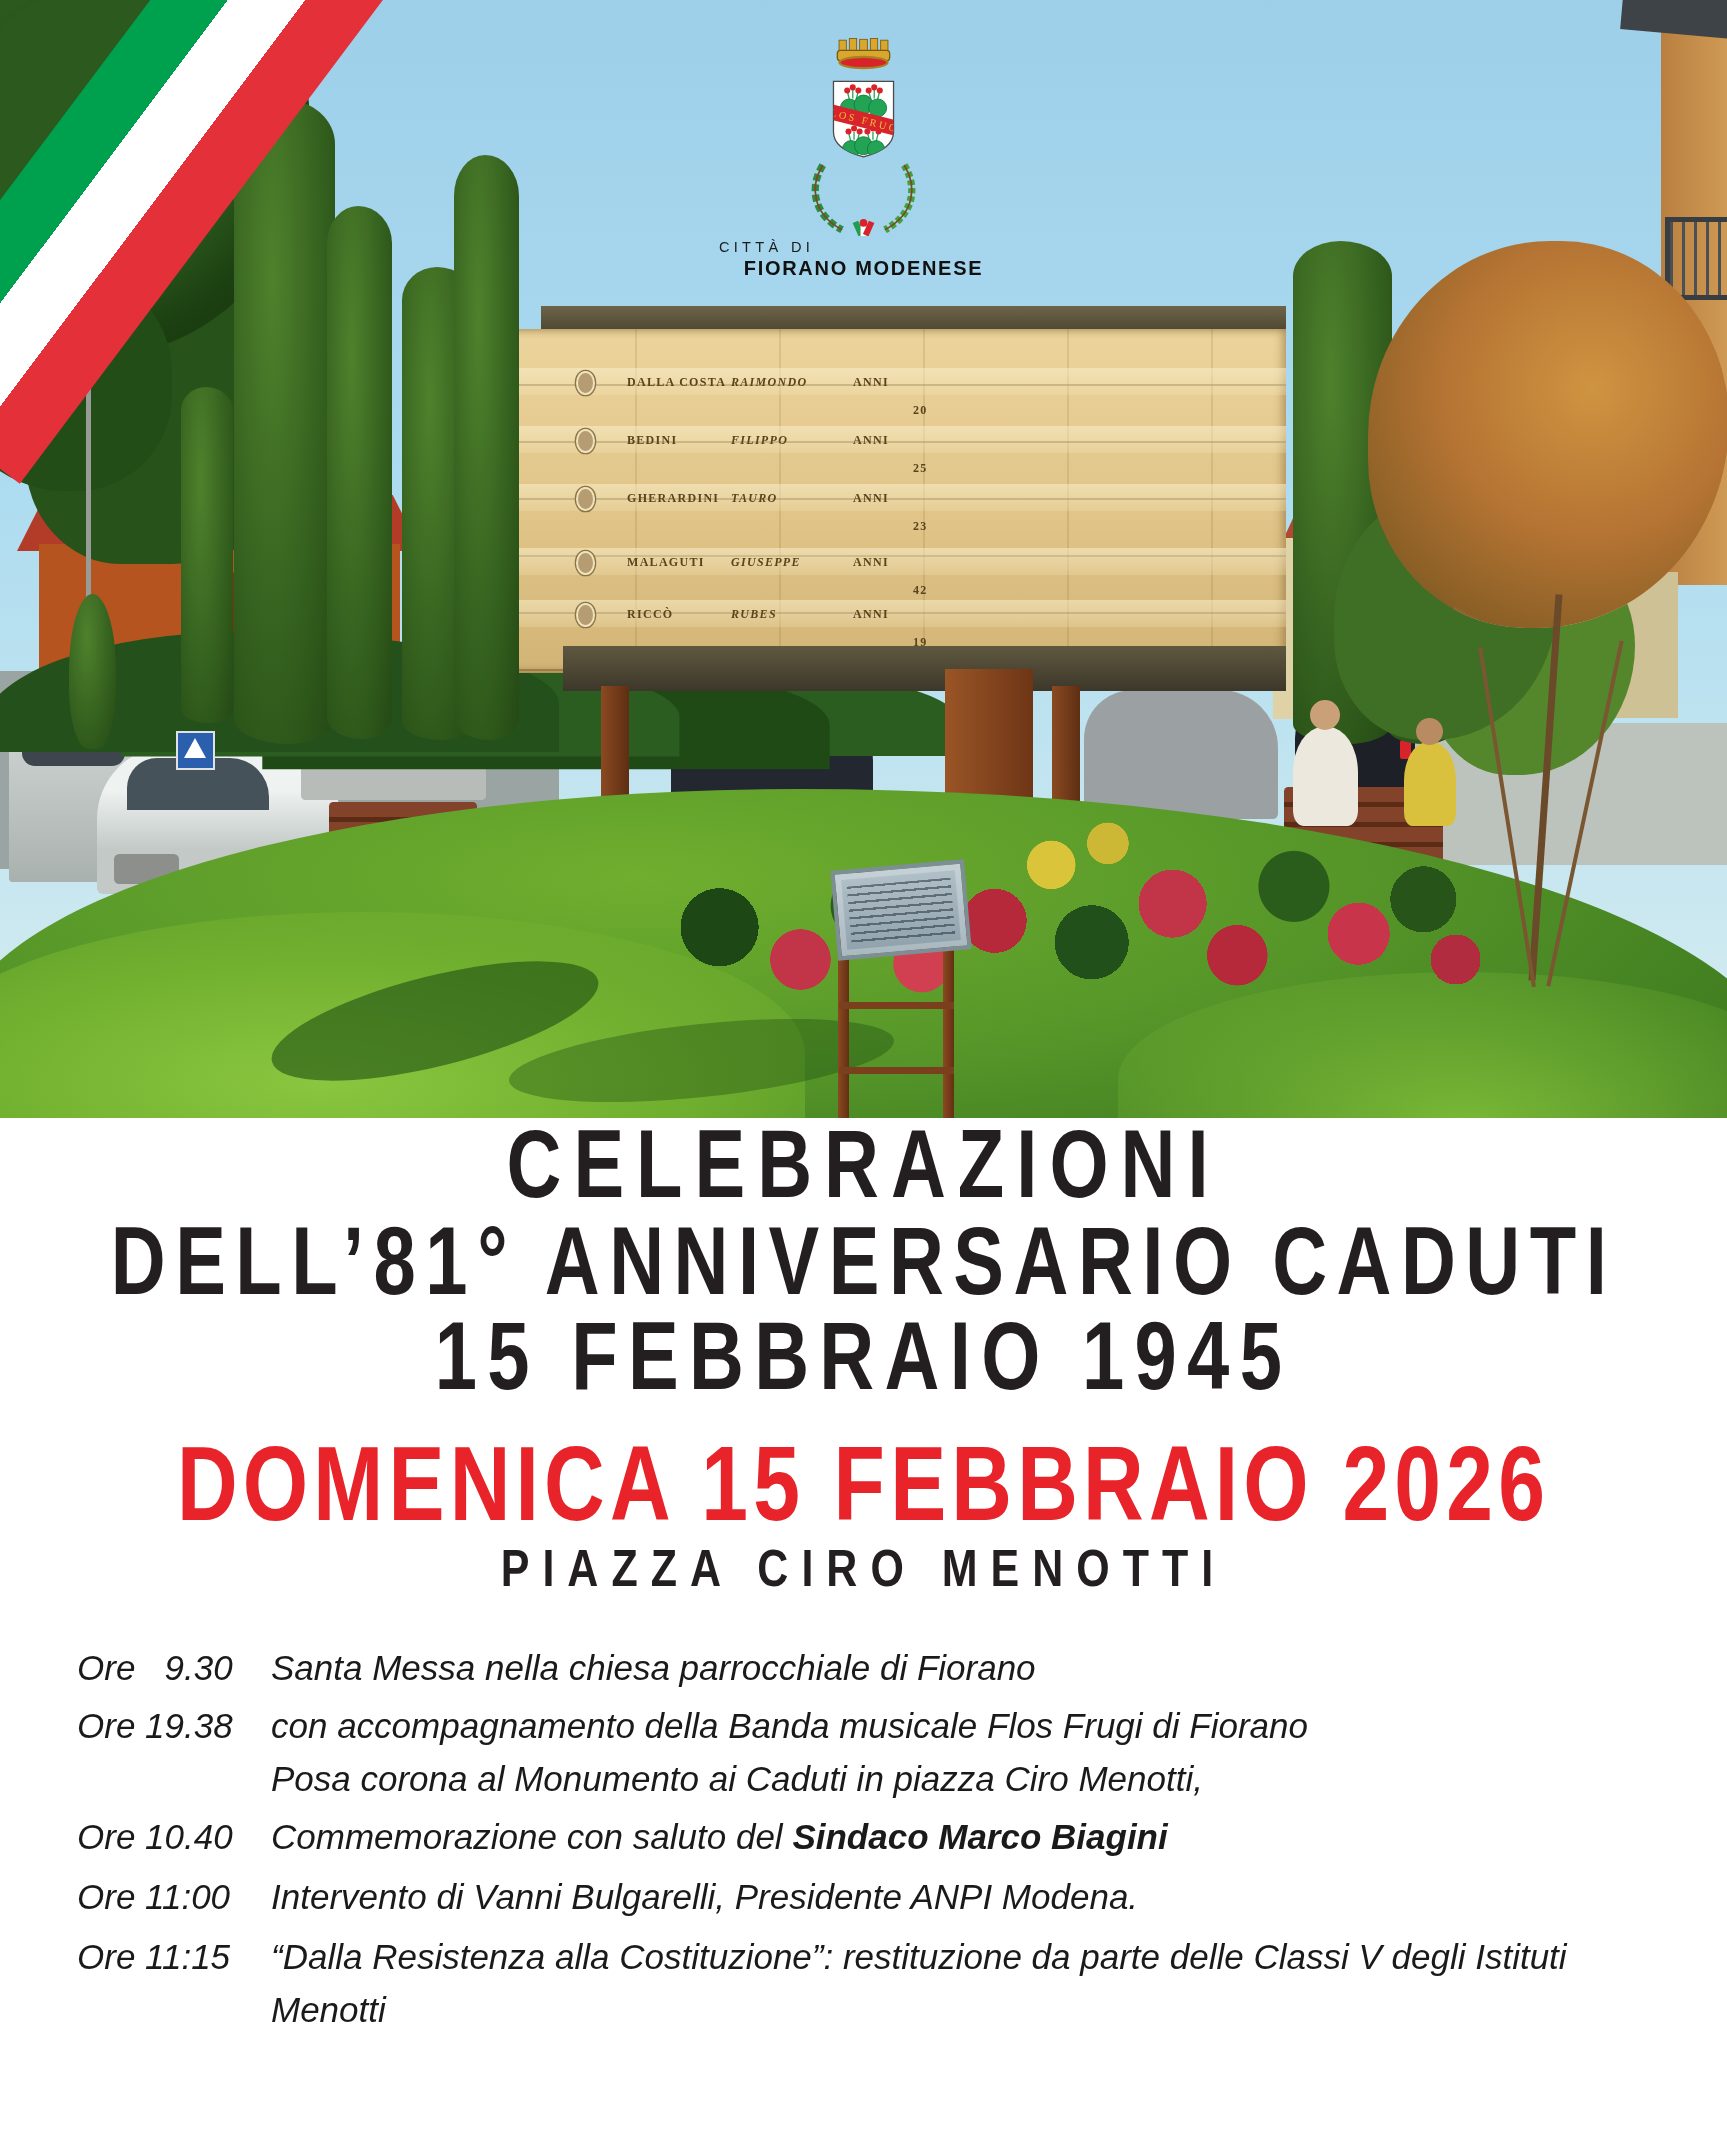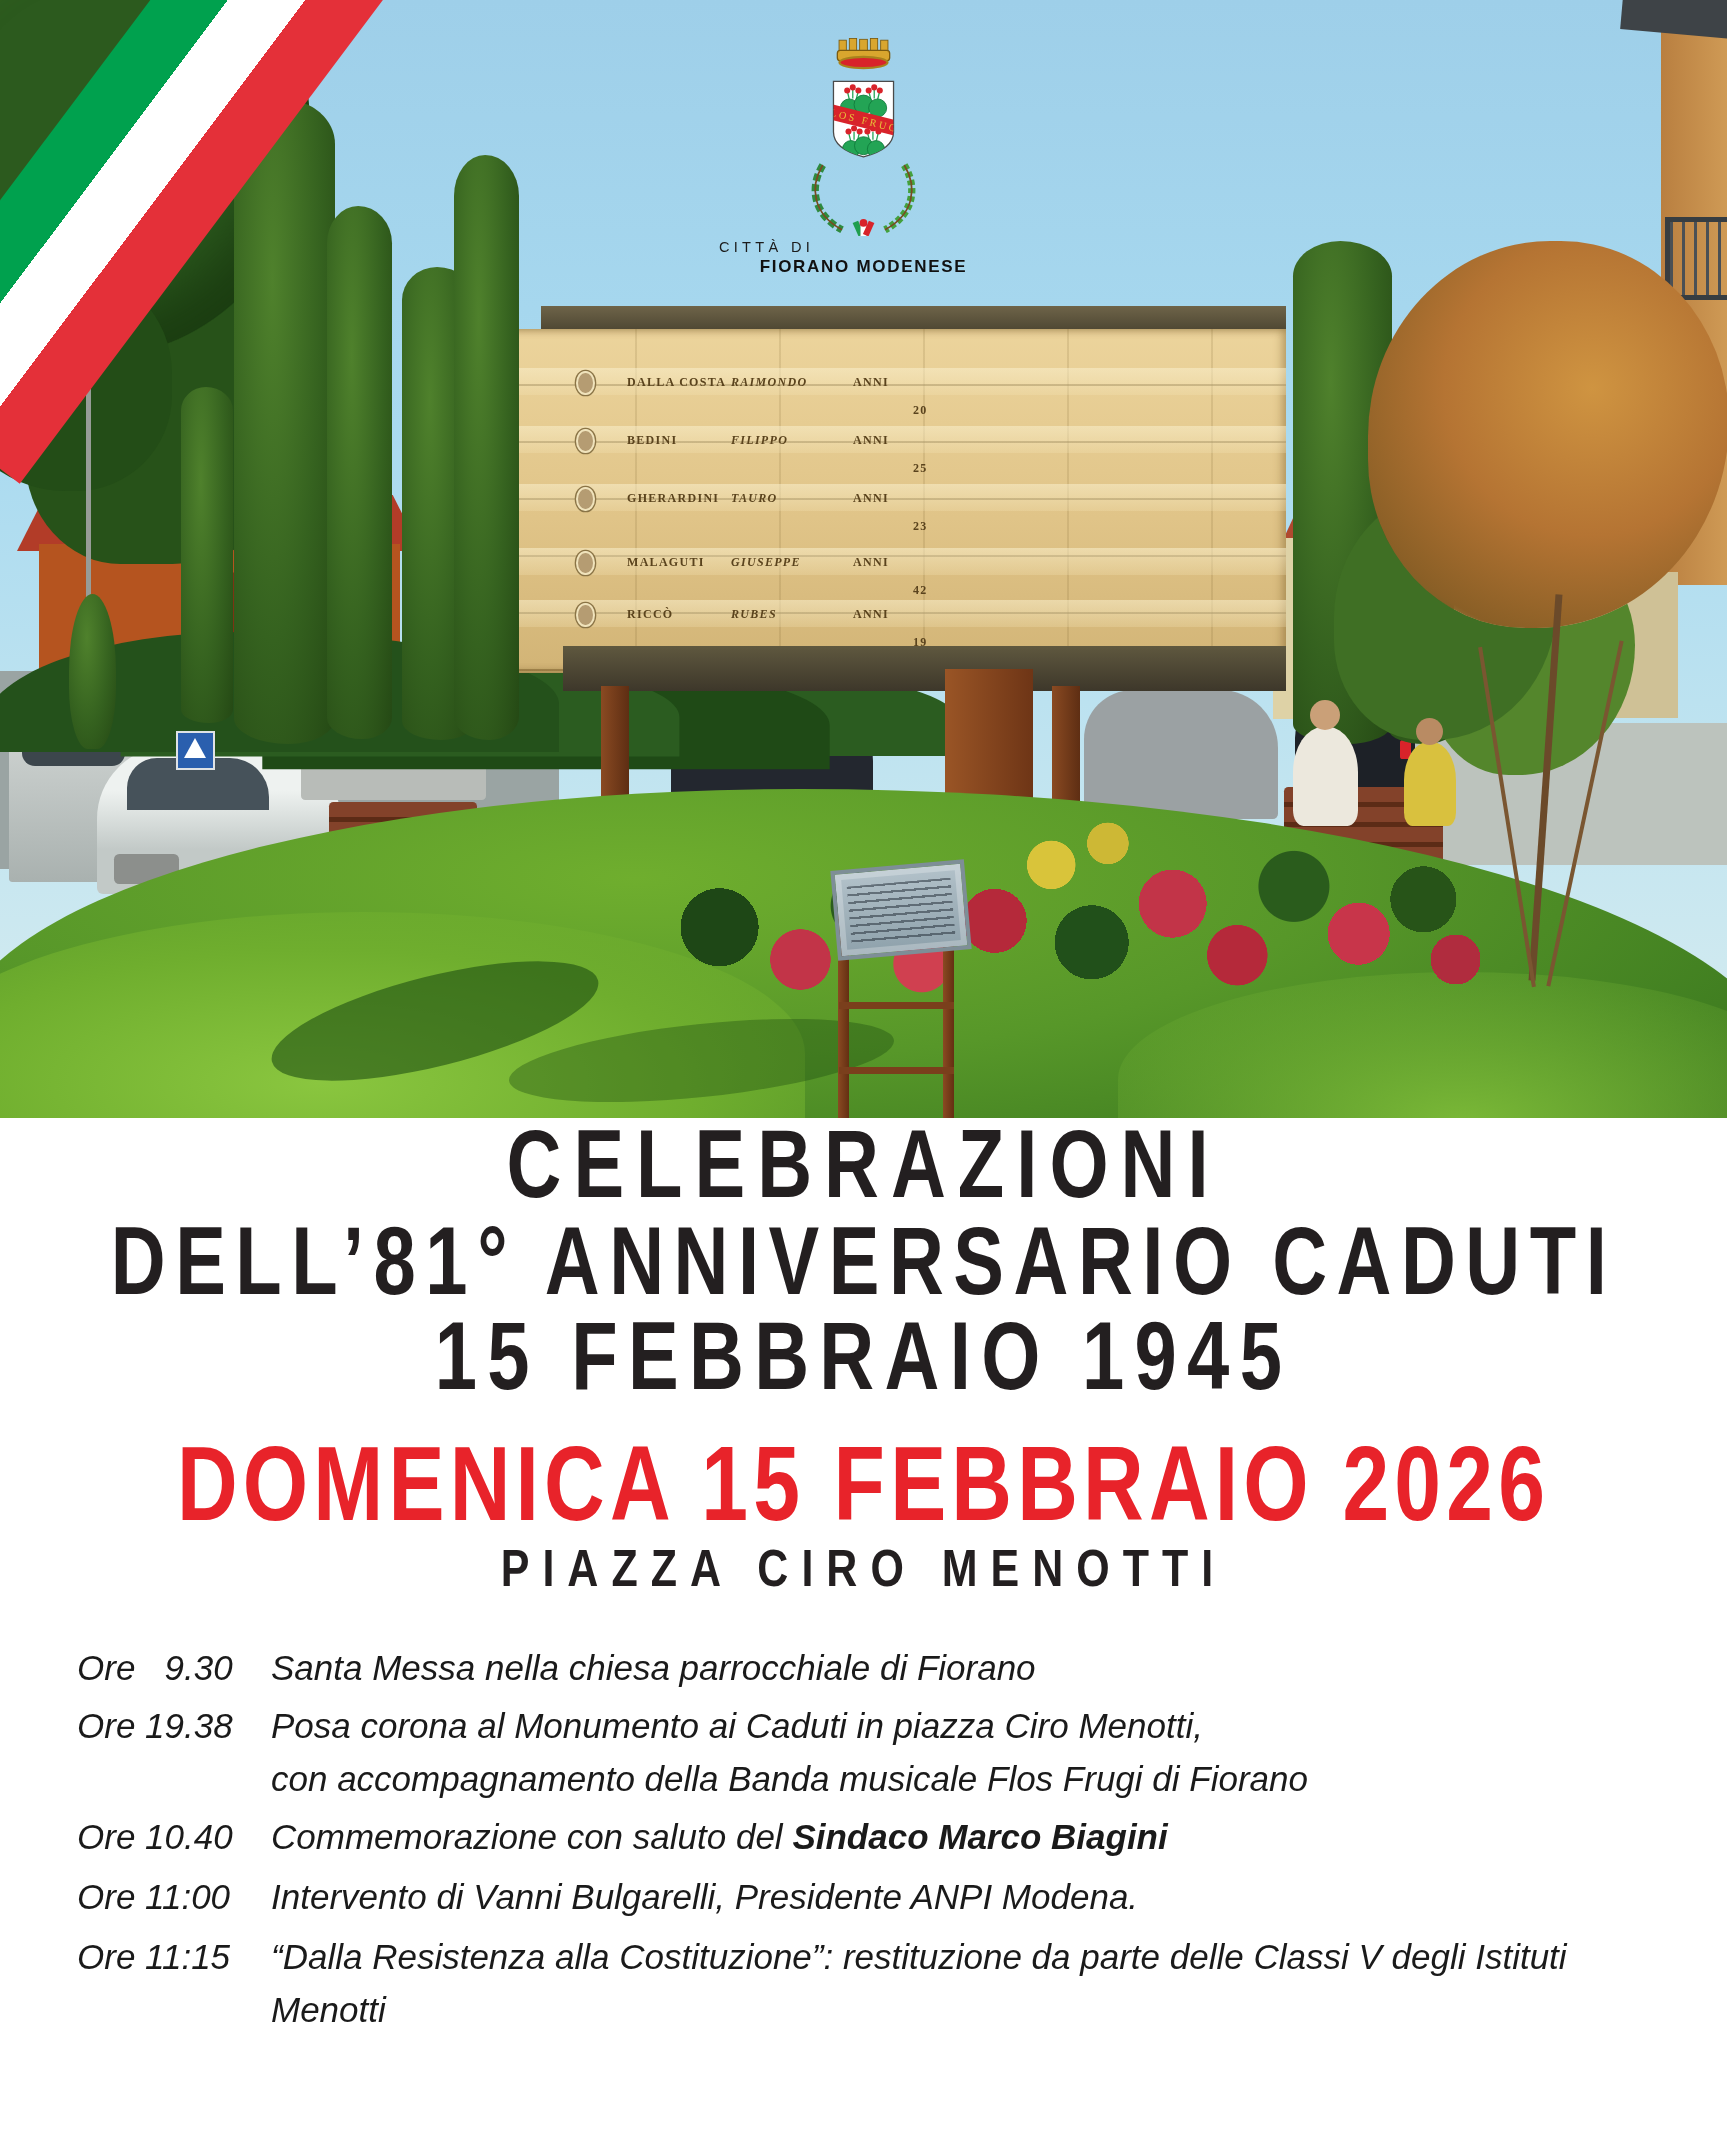--- a/index.html
+++ b/index.html
@@ -155,21 +155,21 @@
   .plaque:before{content:"";position:absolute;left:11.2px;top:13px;right:11.2px;bottom:10.3px;
      background:repeating-linear-gradient(180deg,rgba(40,50,60,.55) 0 2.2px,rgba(0,0,0,0) 2.2px 7.7px);}
 
   
   .ribbon{left:-129px;top:372px;width:1118px;height:186px;transform-origin:0 0;transform:rotate(-53.1deg);
      background:linear-gradient(180deg,#00a14e 0 33.33%,#ffffff 33.33% 66.66%,#e43039 66.66% 100%);}
 
   
   .emblem{left:797px;top:34px;width:133px;height:202px;}
   .citta1{top:239px;left:0;width:1533px;text-align:center;font-size:14.6px;letter-spacing:4.3px;color:#1c1c1c;}
-  .citta2{top:257px;left:0;width:1727px;text-align:center;font-size:17px;font-weight:bold;letter-spacing:1.7px;color:#111;}
+  .citta2{top:257px;left:0;width:1727px;text-align:center;font-size:20px;font-weight:bold;letter-spacing:1.7px;color:#111;}
 
   
   .tline{left:0;width:1727px;text-align:center;font-weight:bold;color:#231f20;
          font-size:76px;line-height:77px;transform:scaleY(1.26);}
   .tl1{top:1125px;letter-spacing:12px;} .tl2{top:1222px;letter-spacing:9.5px;} .tl3{top:1317px;letter-spacing:10.3px;}
   .redDate{left:0;top:1439px;width:1727px;text-align:center;font-weight:bold;color:#e8232a;
            font-size:84px;line-height:90px;letter-spacing:5.2px;transform:scaleY(1.25);}
   .piazza{left:0;top:1545px;width:1727px;text-align:center;font-weight:bold;color:#231f20;
           font-size:43px;line-height:47px;letter-spacing:13px;transform:scaleY(1.2);}
 
@@ -386,22 +386,22 @@
   <div class="abs piazza">PIAZZA CIRO MENOTTI</div>
 
   <div class="abs schedule">
     <div class="item m12">
       <span class="t">Ore&nbsp;&nbsp;&nbsp;9.30</span>
       <span>Santa Messa nella chiesa parrocchiale di Fiorano</span>
     </div>
     <div class="item m12">
       <span class="t">Ore 19.38</span>
       <span>
+        <span class="blockline">con accompagnamento della Banda musicale Flos Frugi di Fiorano</span>
         <span class="blockline">Posa corona al Monumento ai Caduti in piazza Ciro Menotti,</span>
-        <span class="blockline">con accompagnamento della Banda musicale Flos Frugi di Fiorano</span>
       </span>
     </div>
     <div class="item m16">
       <span class="t">Ore 10.40</span>
       <span><span>Commemorazione con saluto del </span><b>Sindaco Marco Biagini</b></span>
     </div>
     <div class="item m16">
       <span class="t">Ore 11:00</span>
       <span>Intervento di Vanni Bulgarelli, Presidente ANPI Modena.</span>
     </div>

